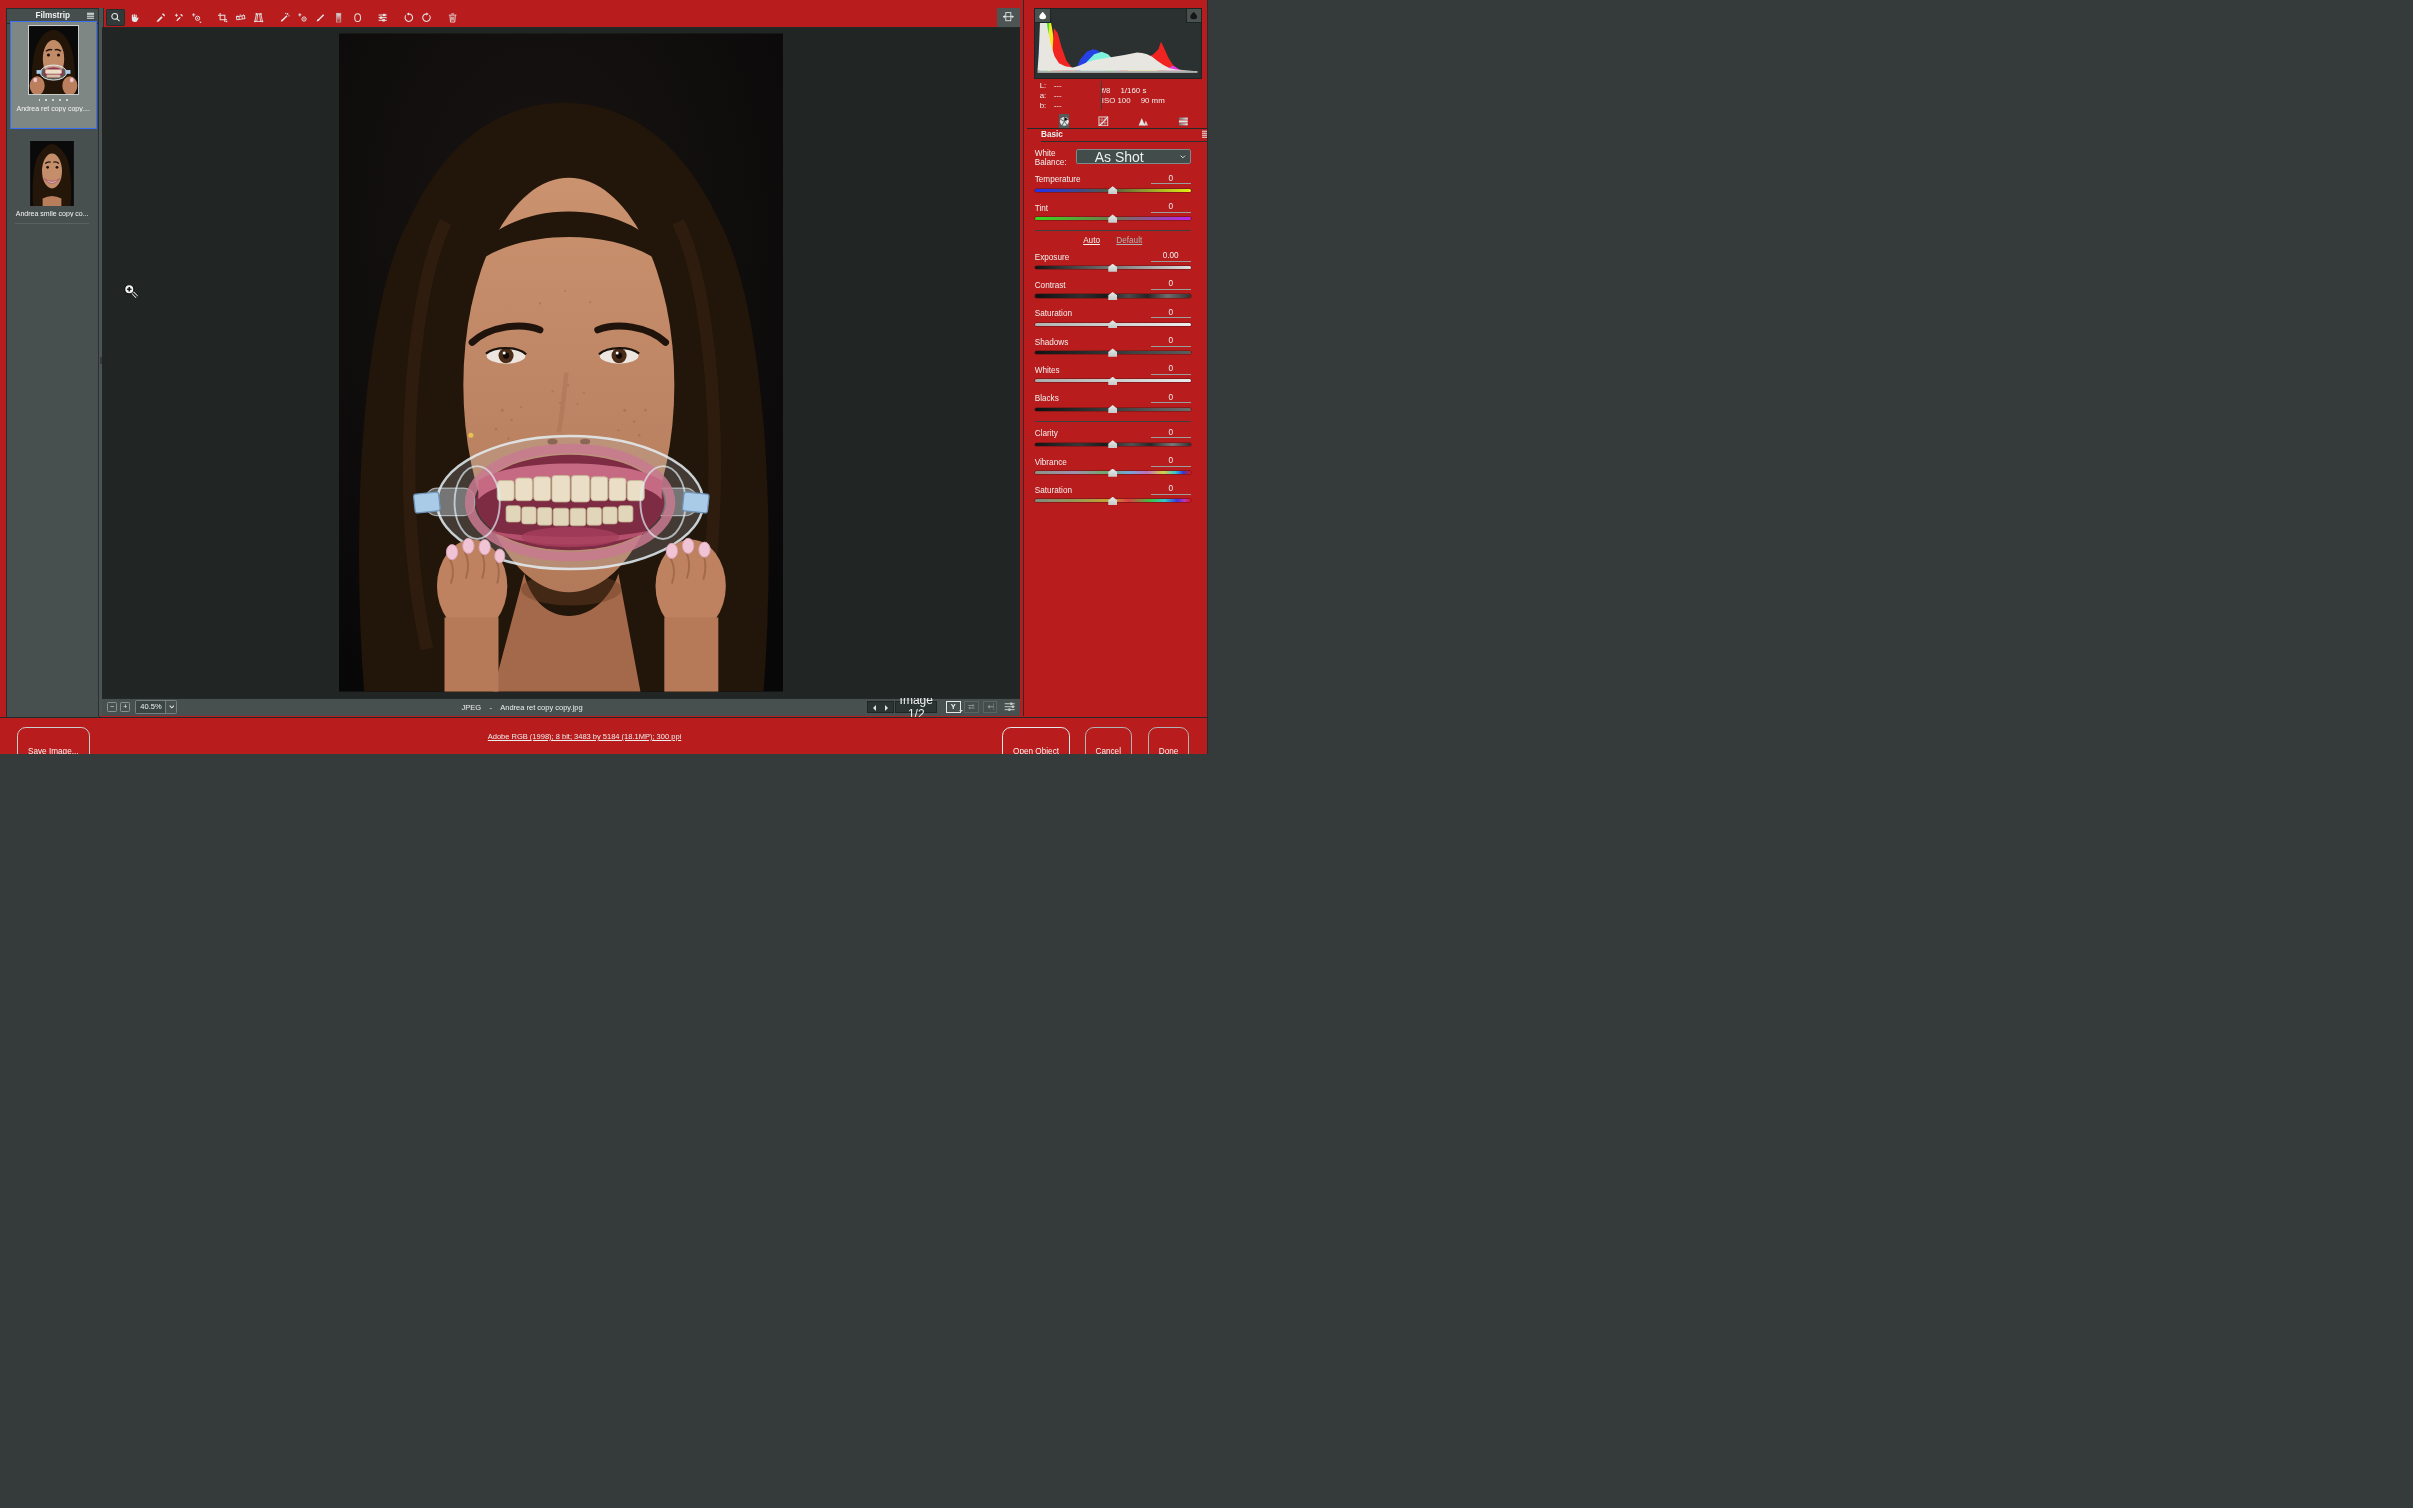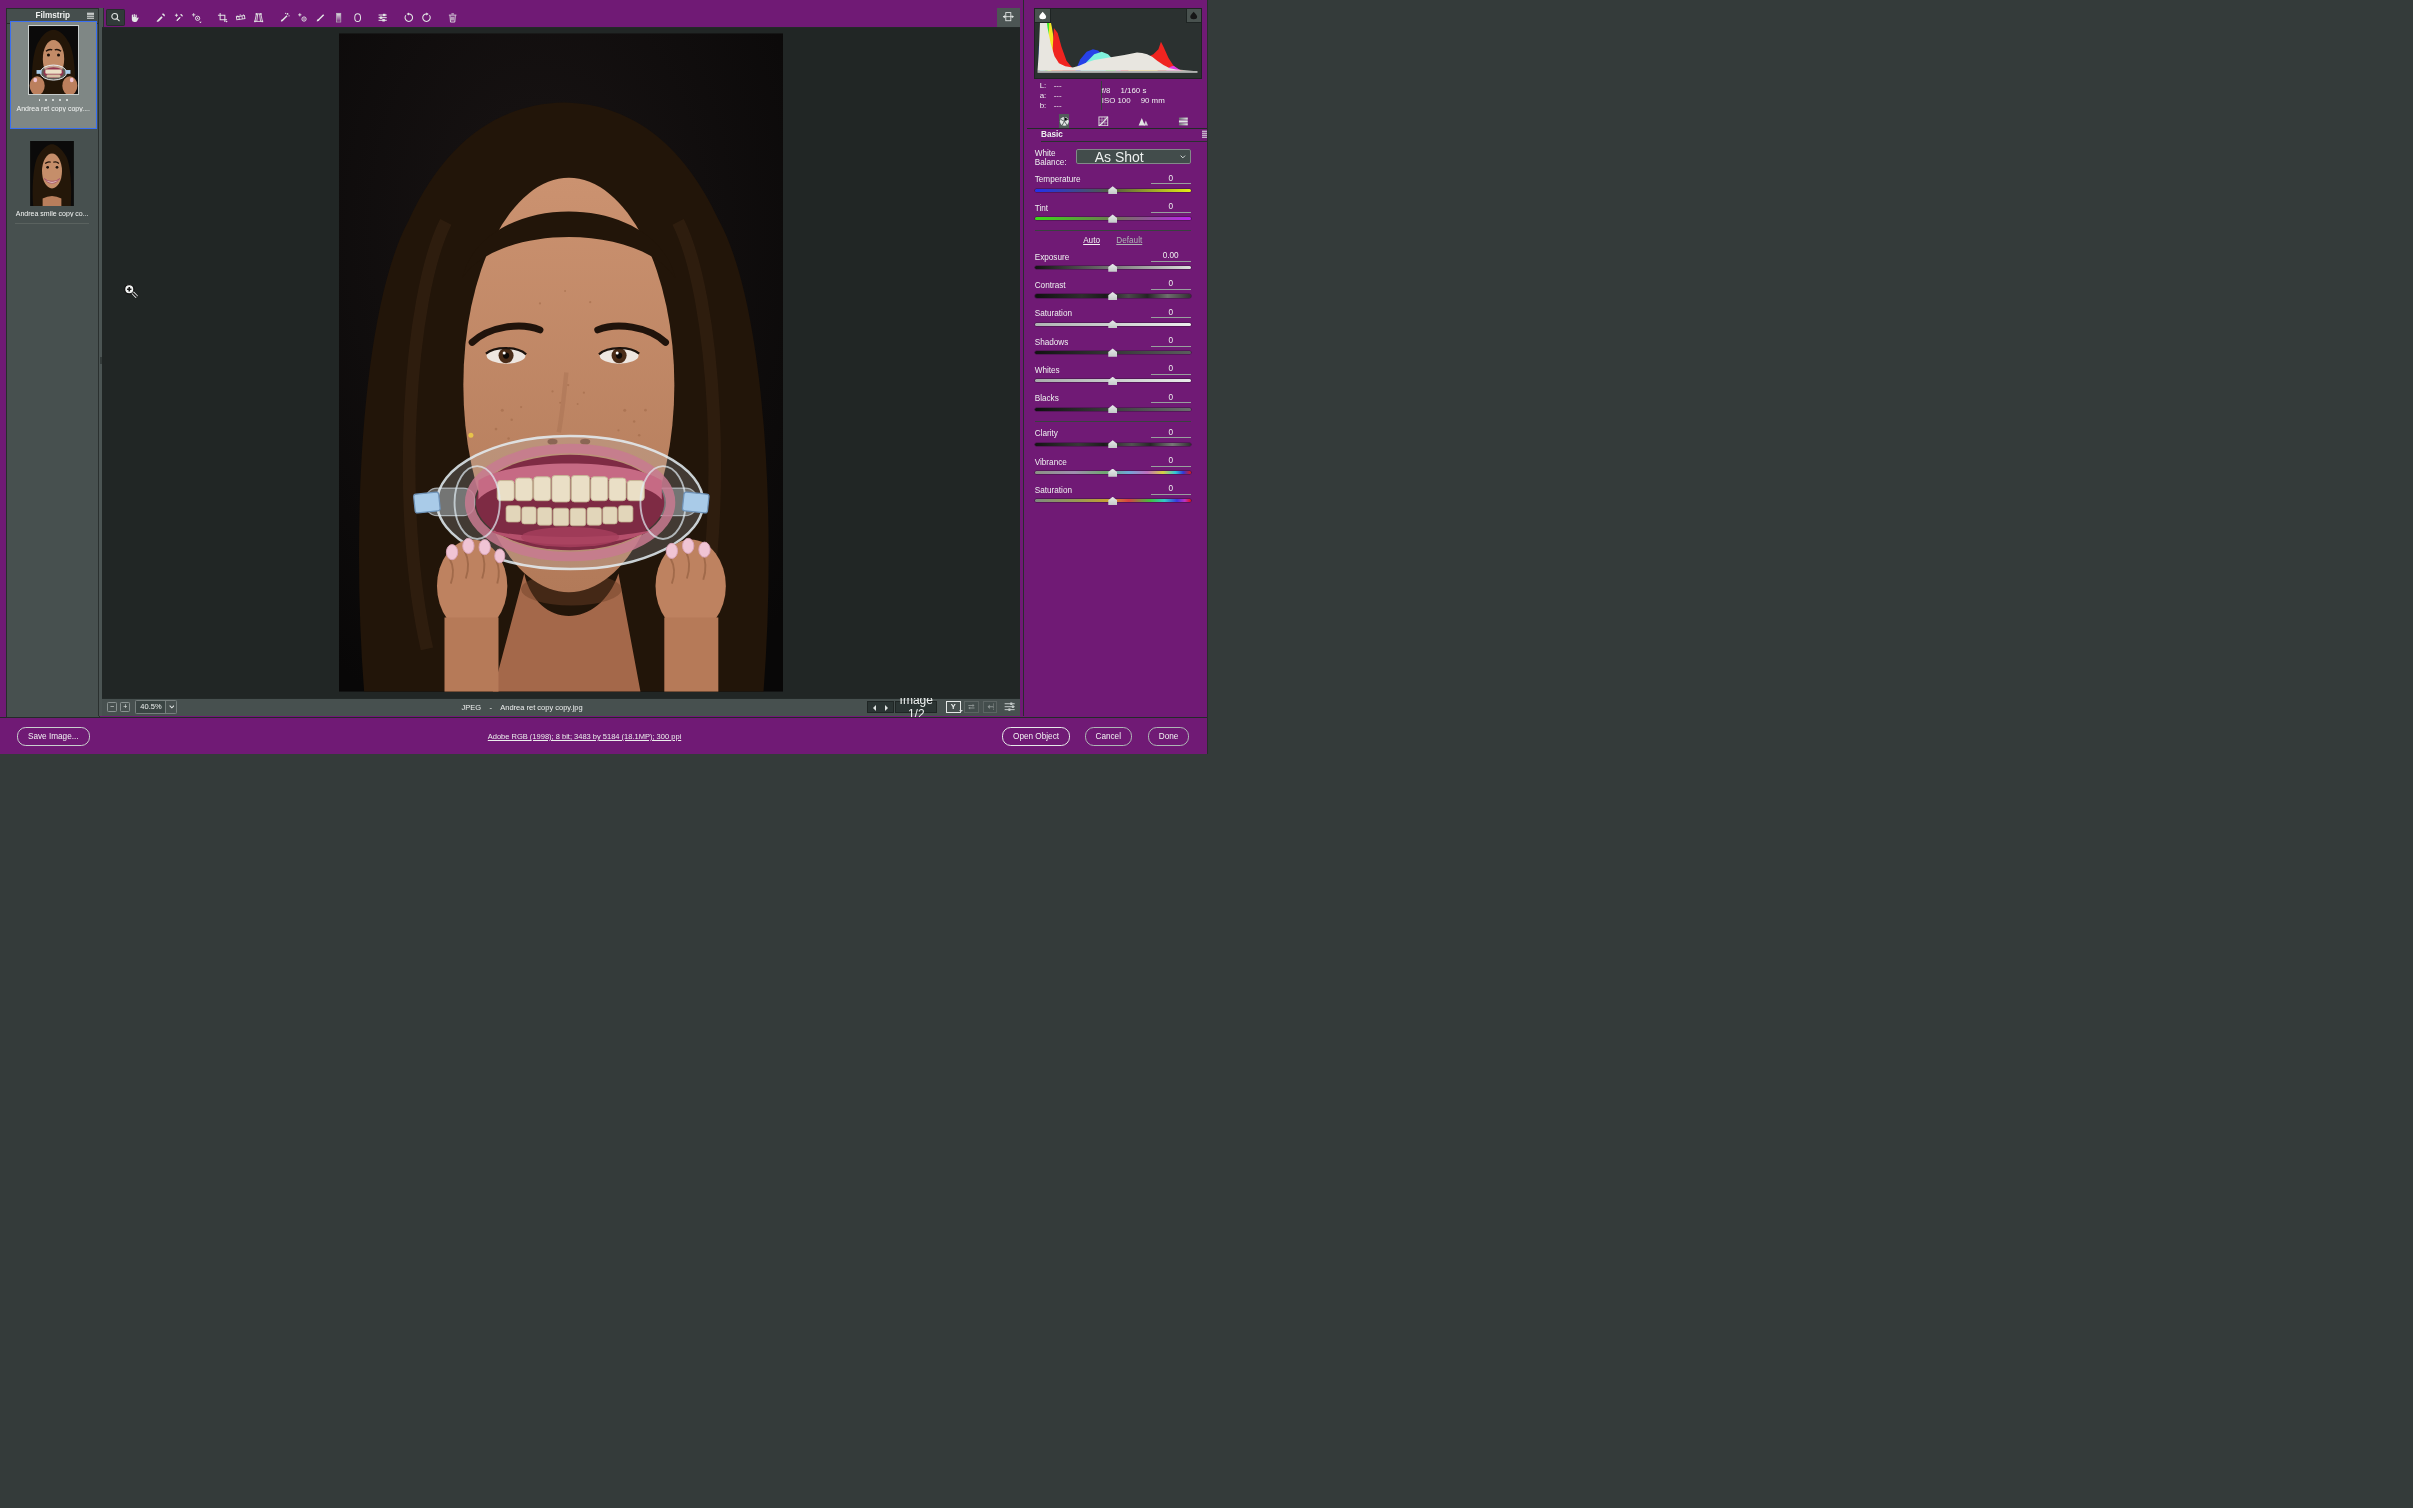--- a/index.html
+++ b/index.html
@@ -1,16 +1,16 @@
 <!DOCTYPE html>
 <html style="font-size:10px"><head>
 <meta charset="utf-8">
 <style>
   html,body{margin:0;padding:0;background:#343B3A;}
-  #app{position:relative;width:1207px;height:754px;background:#701a75;
+  #app{position:relative;width:1207px;height:754px;background:#b91c1c;
        font-family:"Liberation Sans",sans-serif;color:#EEF1F0;overflow:hidden;
        border-right:0.6px solid #272D2C;}
   .abs{position:absolute;}
   svg{display:block;}
   
   #filmstrip{left:5.7px;top:7.5px;width:92px;height:708px;border:0.6px solid #272D2C;background:#47504F;}
   #fs-header{height:14px;background:#454E4D;border-bottom:0.6px solid #272D2C;display:flex;align-items:center;justify-content:center;position:relative;}
   #fs-header .t{font-size:8.2px;font-weight:bold;color:#F0F2F1;}
   .burger{position:absolute;right:4.4px;top:50%;transform:translateY(-50%);width:7.5px;}
   .burger i{display:block;height:0.9px;background:#E6E9E8;margin:1px 0;}
@@ -94,21 +94,21 @@
   .track-blacks .bar{background:linear-gradient(90deg,#0F0F0F,#6A6E6D);}
   .track-clarity .bar{background:linear-gradient(90deg,#131313,#383838 28%,#1C1C1C 44%,#525252 62%,#262626 74%,#787878 88%,#2E2E2E);}
   .track-vibrance .bar{background:linear-gradient(90deg,#8A9383,#A08FB0 25%,#6FA86F 45%,#6FA8D8 60%,#C06FC0 72%,#D8D040 82%,#30C8D8 90%,#3038D8 95%,#E01818);}
   .track-saturation .bar{background:linear-gradient(90deg,#7E8A7E,#9A9A50 28%,#C8A030 48%,#D84040 60%,#40C040 74%,#30C8C8 83%,#3838E0 91%,#C030C0 96%,#E01010);}
   .pdivider{height:0.6px;background:#39413F;margin-top:6.3px;}
   #auto-row{display:flex;justify-content:center;gap:16.3px;margin-top:5px;font-size:8.2px;}
   #auto-link{color:#F2F4F3;text-decoration:underline;}
   #default-link{color:#AEB6B5;text-decoration:underline;}
   
   #bottom-bar{left:0;top:717px;width:1207px;height:38px;border-top:0.6px solid #242A29;}
-  .pill{position:absolute;top:9.4px;height:16.3px;border-radius:8.8px;display:flex;align-items:center;padding:0 10px;font-size:8.2px;color:#F2F4F3;background:transparent;}
+  .pill{position:absolute;top:9.4px;height:16.3px;border-radius:8.8px;display:flex;align-items:center;padding:15px 10px;font-size:8.2px;color:#F2F4F3;background:transparent;}
   #save-btn{left:17px;border:0.6px solid #C9CFCE;}
   #workflow-link{position:absolute;top:14px;left:0;width:1169px;text-align:center;font-size:7.5px;color:#EBEEED;text-decoration:underline;}
   #open-btn{right:137px;border:0.9px solid #E6EAE9;}
   #cancel-btn{right:75px;border:0.6px solid #AEB6B5;}
   #done-btn{right:17.6px;border:0.6px solid #AEB6B5;}
 </style>
 </head>
 <body>
 
 <div id="app">

